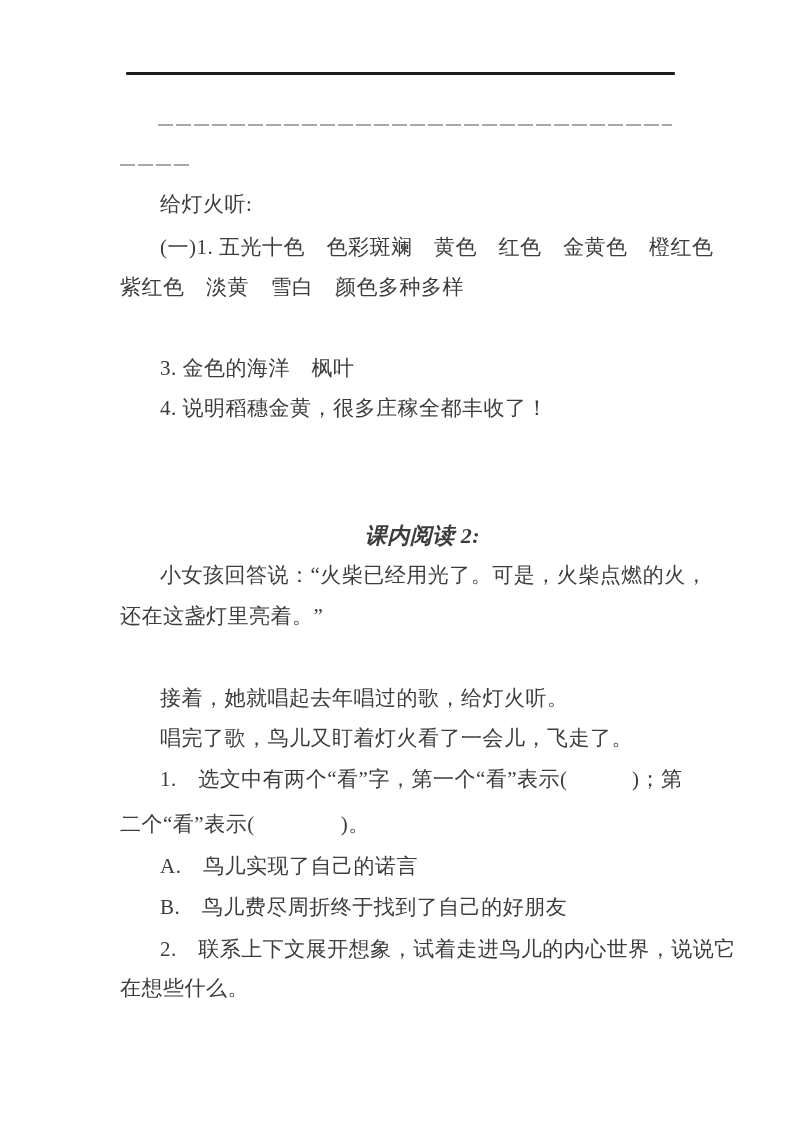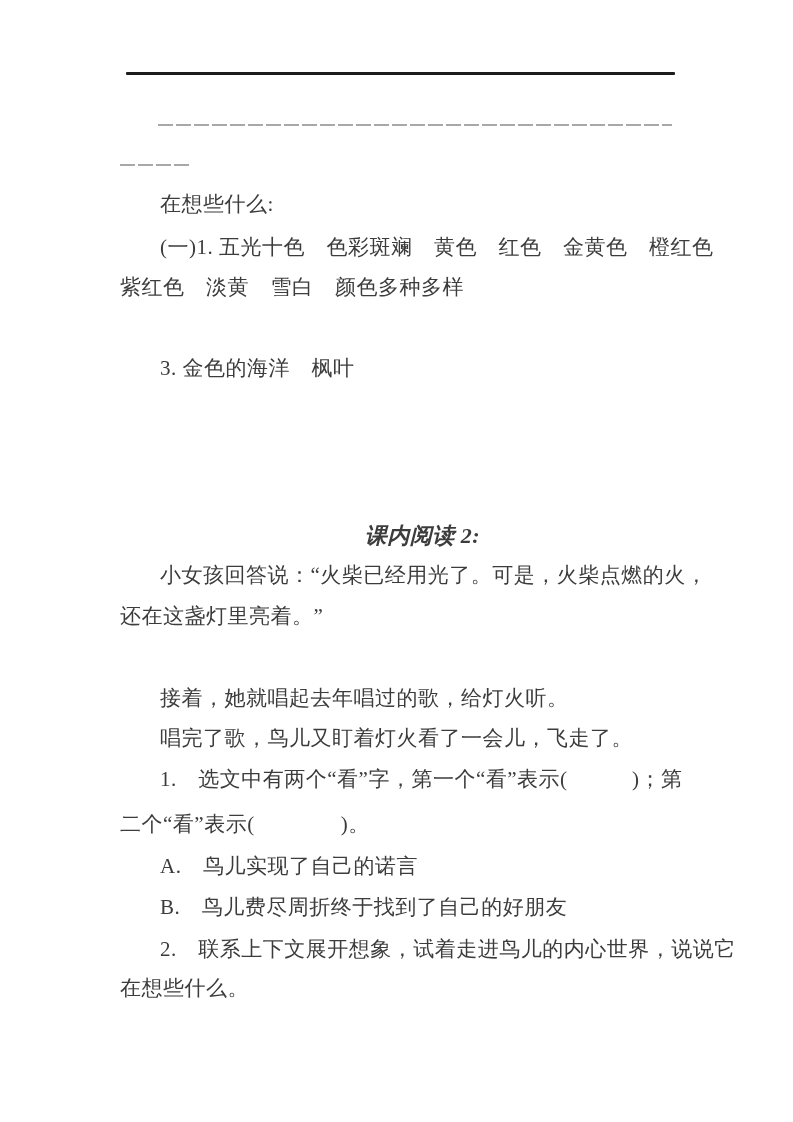--- a/index.html
+++ b/index.html
@@ -50,24 +50,25 @@
 </style>
 </head>
 <body>
 
 <div class="page">
 
   <div class="rule rule-dark"></div>
   <div class="rule rule-light"></div>
   <div class="rule rule-short"></div>
 
-  <div class="line indent" style="top:184px">在想些什么:</div>
+  <div class="line indent" style="top:184px">给灯火听:</div>
   <div class="line indent" style="top:227px">(一)1. 五光十色　色彩斑斓　黄色　红色　金黄色　橙红色</div>
   <div class="line" style="top:267px">紫红色　淡黄　雪白　颜色多种多样</div>
   <div class="line indent" style="top:348px">3. 金色的海洋　枫叶</div>
+  <div class="line indent" style="top:388px">4. 说明稻穗金黄，很多庄稼全都丰收了！</div>
 
   <div class="line title" style="top:516px">课内阅读 2:</div>
   <div class="line indent" style="top:555px">小女孩回答说：“火柴已经用光了。可是，火柴点燃的火，</div>
   <div class="line" style="top:596px">还在这盏灯里亮着。”</div>
   <div class="line indent" style="top:718px">唱完了歌，鸟儿又盯着灯火看了一会儿，飞走了。</div>
   <div class="line indent" style="top:678px">接着，她就唱起去年唱过的歌，给灯火听。</div>
   <div class="line indent" style="top:759px">1.　选文中有两个“看”字，第一个“看”表示(　　　)；第</div>
   <div class="line" style="top:804px">二个“看”表示(　　　　)。</div>
   <div class="line indent" style="top:887px">B.　鸟儿费尽周折终于找到了自己的好朋友</div>
   <div class="line indent" style="top:846px">A.　鸟儿实现了自己的诺言</div>

